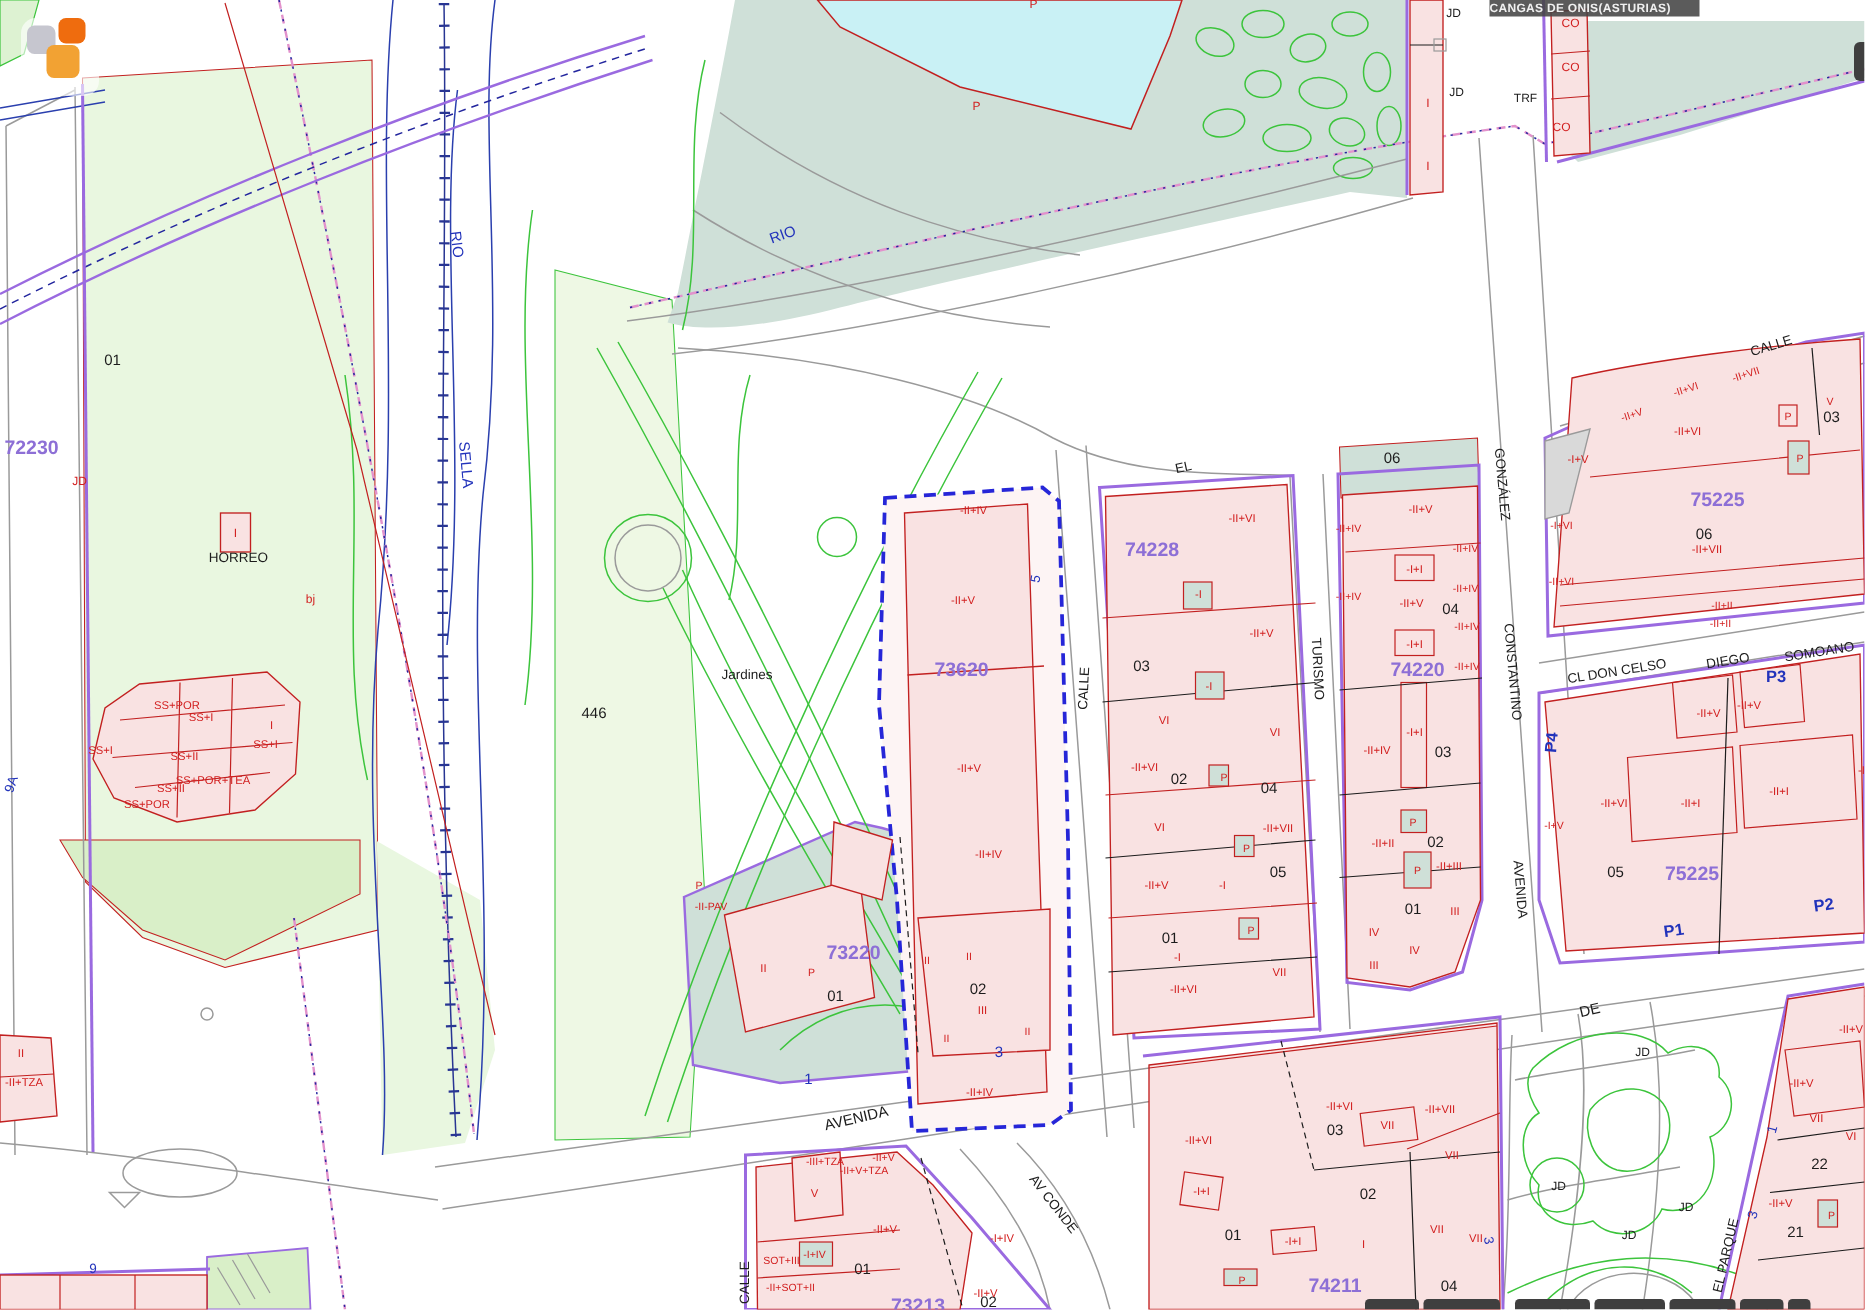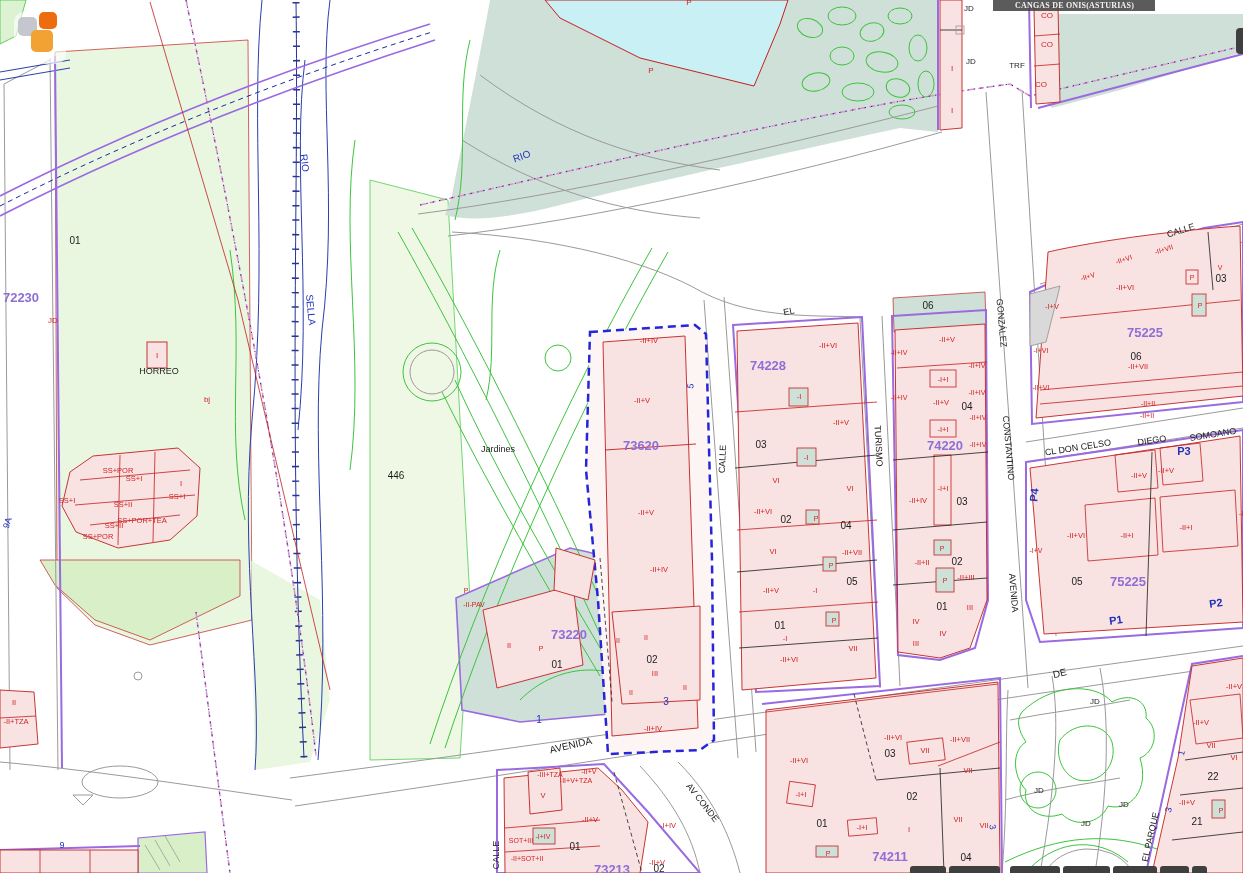--- a/index.html
+++ b/index.html
@@ -5,22 +5,22 @@
   html,body{margin:0;padding:0;width:1243px;height:873px;overflow:hidden;background:#fff;
     font-family:"Liberation Sans",sans-serif;}
   #stage{position:relative;width:1243px;height:873px;}
   svg{position:absolute;left:0;top:0;}
   .lbl{font-family:"Liberation Sans",sans-serif;text-anchor:middle;dominant-baseline:middle;}
   .purple{fill:#8d6fd6;}
   .red{fill:#d21f1f;}
   .black{fill:#1c1c1c;}
   .navy{fill:#2233bb;}
   #loc-bar{position:absolute;left:993px;top:0;width:140px;height:11px;background:rgba(68,68,68,.88);
-    color:#f0f0f0;font-size:8px;font-weight:bold;line-height:11px;padding-left:22px;letter-spacing:.2px;
-    white-space:nowrap;overflow:hidden;font-family:Liberation Serif, serif;}
+    color:#f0f0f0;font-size:8px;font-weight:bold;line-height:11px;padding-left:0;letter-spacing:.2px;
+    white-space:nowrap;overflow:hidden;}
   #logo{position:absolute;left:14px;top:12px;width:52px;height:52px;background:rgba(255,255,255,.62);
     border-radius:10px;}
   #logo .sq{position:absolute;border-radius:5px;}
   #logo .sq.gray{left:4px;top:5px;width:19px;height:19px;background:#c6c6cf;}
   #logo .sq.orange{left:25px;top:0px;width:18px;height:17px;background:#ef6c0e;}
   #logo .sq.amber{left:17px;top:18px;width:22px;height:22px;background:#f2a233;}
   .chip{position:absolute;top:866px;height:7px;background:#3f3f3f;border-radius:3px 3px 0 0;}
   #side-tab{position:absolute;left:1236px;top:28px;width:7px;height:26px;background:#3f3f3f;
     border-radius:4px 0 0 4px;}
 </style>

